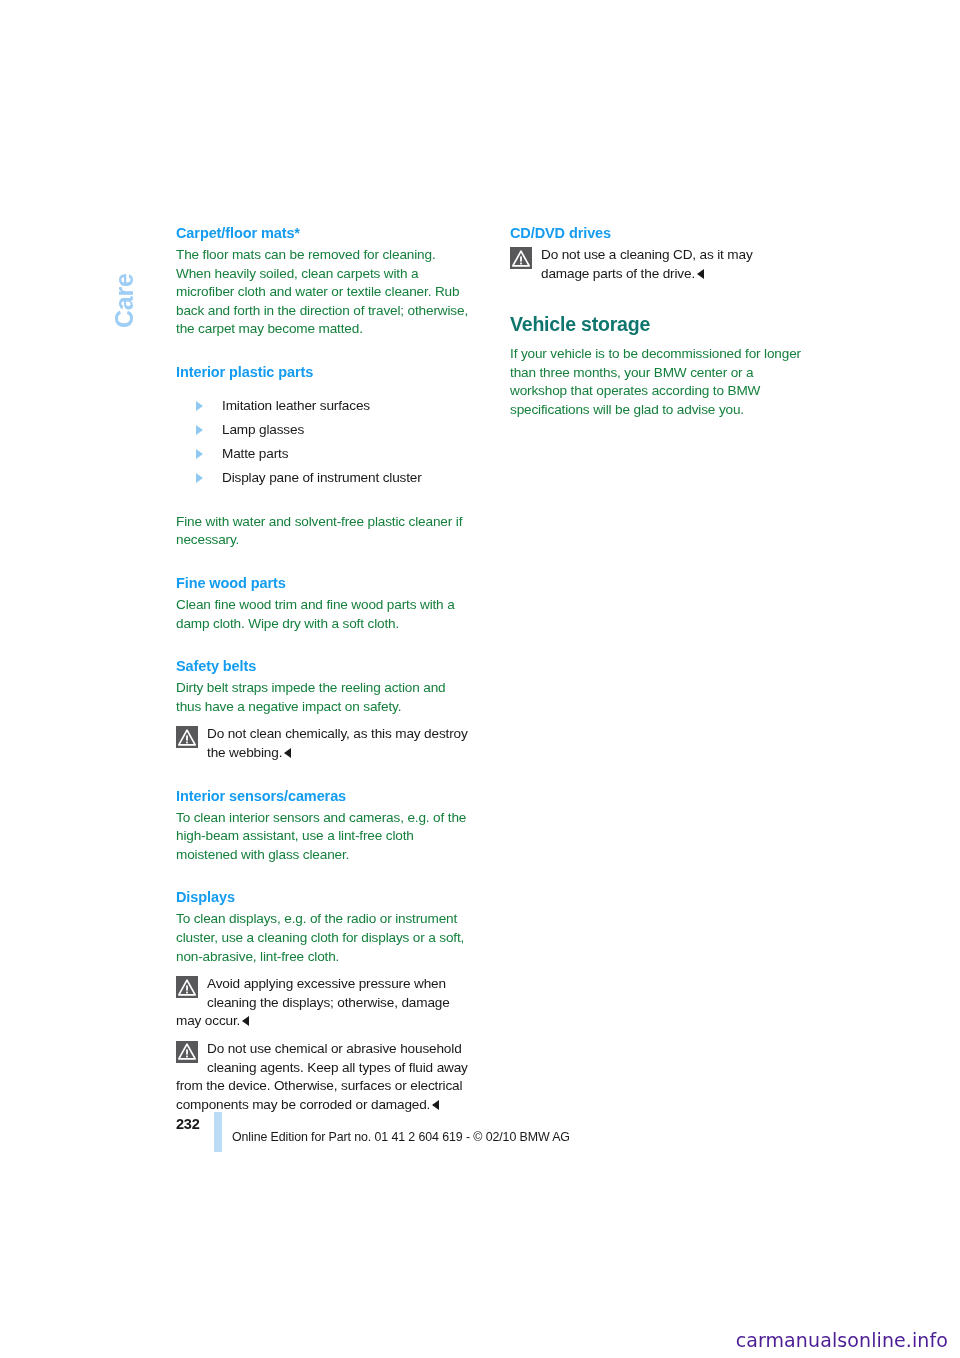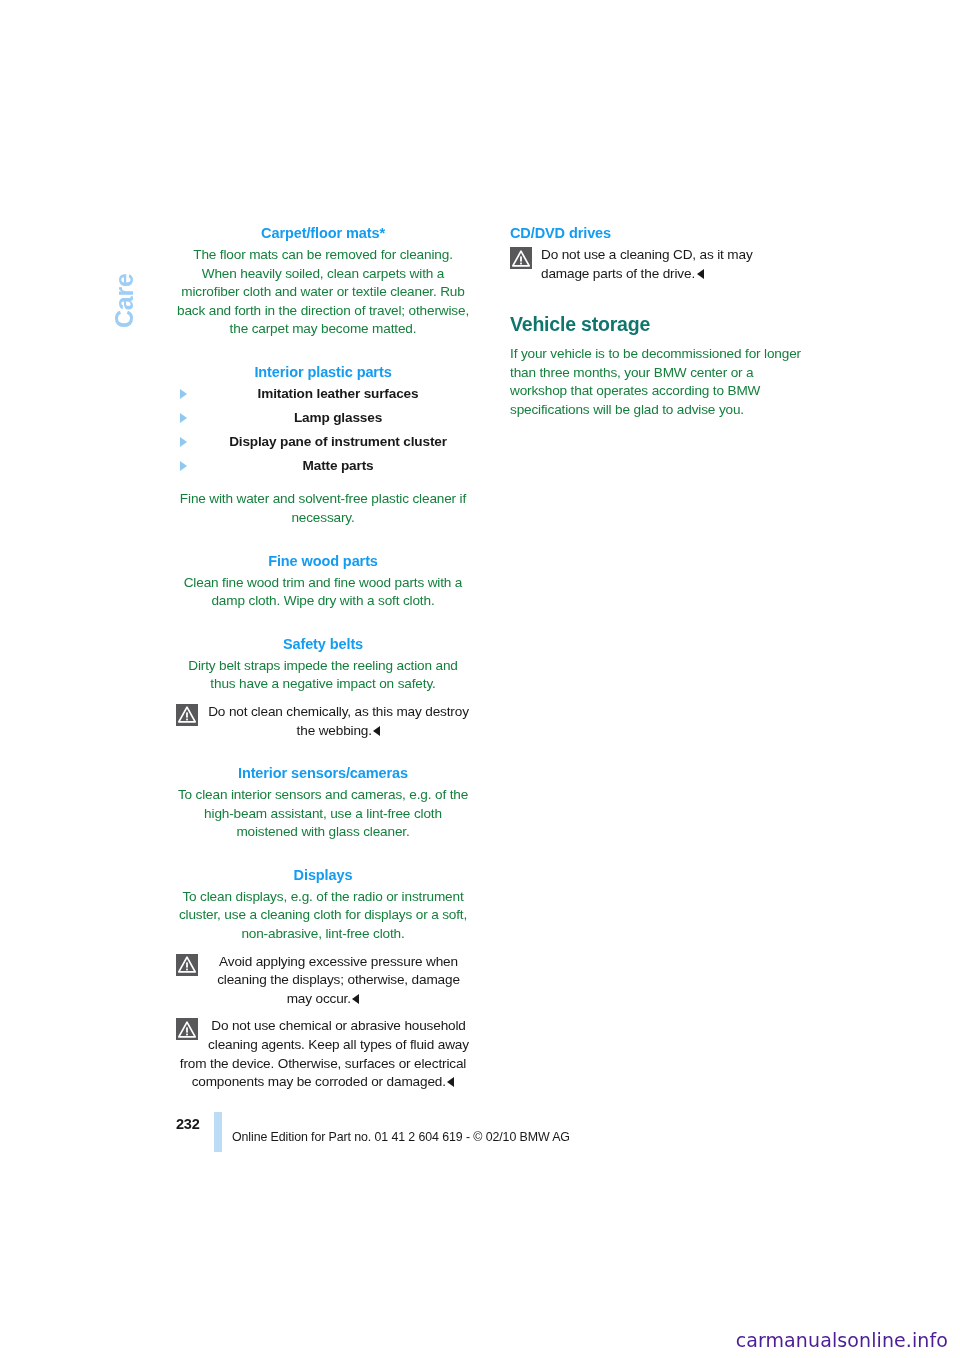--- a/index.html
+++ b/index.html
@@ -40,21 +40,21 @@
     text-align: left;
     white-space: nowrap;
   }
 
   
   .col {
     position: absolute;
     top: 224px;
     width: 294px;
   }
-  .col-left  { left: 176px; text-align: center; }
+  .col-left  { left: 176px; }
   .col-right { left: 510px; }
 
   h1.big {
     color: #0f766e;
     font-size: 19.5px;
     font-weight: bold;
     line-height: 23px;
     margin: 0 0 9px 0;
     letter-spacing: -0.2px;
   }
@@ -73,23 +73,22 @@
     margin: 0;
     letter-spacing: -0.15px;
   }
   .gap-med { height: 24px; }
   .gap-lg  { height: 30px; }
   .gap-xs  { height: 9px; }
 
   
   ul.blist {
     list-style: none;
-    margin: 0;
+    margin: 16px;
     padding: 0;
-    font-weight: bold;
   }
   ul.blist li {
     position: relative;
     padding-left: 30px;
     color: #19191b;
     font-size: 13.6px;
     line-height: 18.6px;
     margin-bottom: 5.5px;
     letter-spacing: -0.15px;
   }
@@ -213,27 +212,27 @@
       <li>
         <span class="tri">
             <span class="tri-inner"></span>
           </span>
         <span>Lamp glasses</span>
       </li>
       <li>
         <span class="tri">
             <span class="tri-inner"></span>
           </span>
-        <span>Display pane of instrument cluster</span>
+        <span>Matte parts</span>
       </li>
       <li>
         <span class="tri">
             <span class="tri-inner"></span>
           </span>
-        <span>Matte parts</span>
+        <span>Display pane of instrument cluster</span>
       </li>
     </ul>
     <div class="gap-xs"></div>
     <p class="body">Fine with water and solvent-free plastic cleaner if necessary.</p>
 
     <div class="gap-med"></div>
 
     <h2 class="sub">Fine wood parts</h2>
     <p class="body">Clean fine wood trim and fine wood parts with a damp cloth. Wipe dry with a soft cloth.</p>
 

